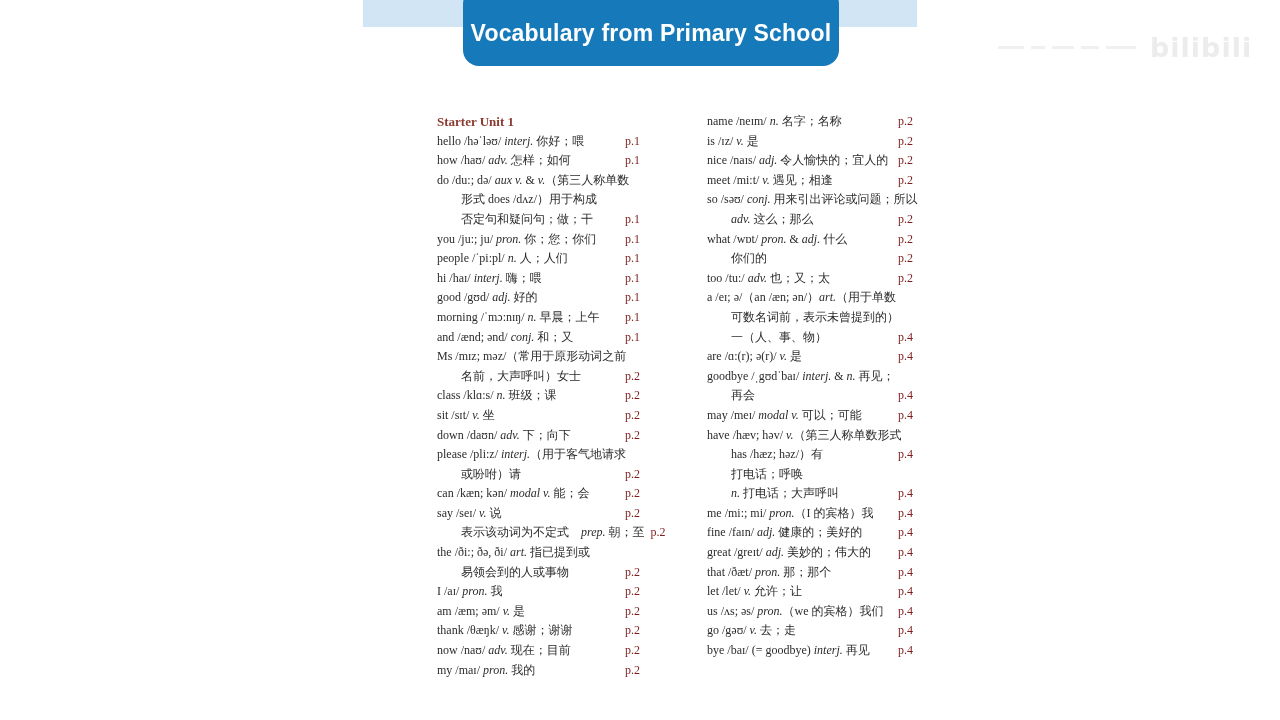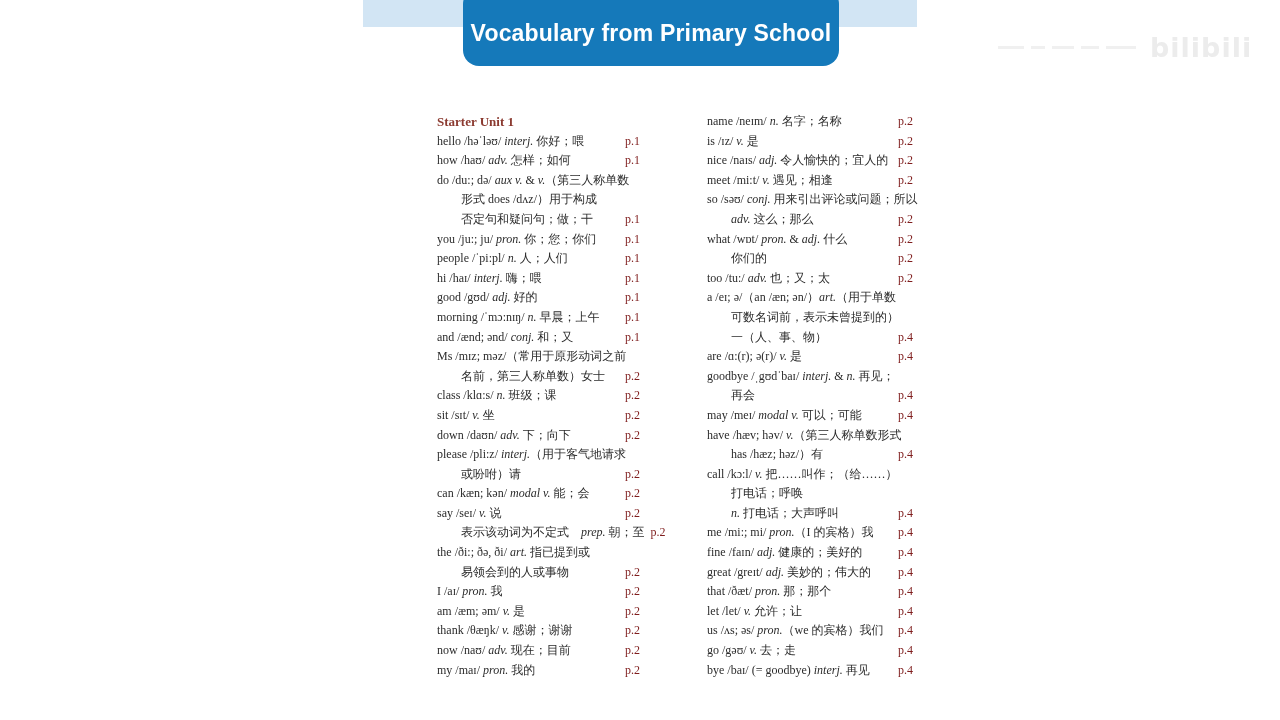--- a/index.html
+++ b/index.html
@@ -121,21 +121,21 @@
     </div>
     <div class="vrow">
       <span class="vtext">and /ænd; ənd/ <i>conj.</i> 和；又</span>
       <span class="vpage">p.1</span>
     </div>
     <div class="vrow">
       <span class="vtext">Ms /mɪz; məz/（常用于原形动词之前</span>
       <span class="vpage"></span>
     </div>
     <div class="vrow indent">
-      <span class="vtext">名前，第三人称单数）女士</span>
+      <span class="vtext">名前，大声呼叫）女士</span>
       <span class="vpage">p.2</span>
     </div>
     <div class="vrow">
       <span class="vtext">class /klɑ:s/ <i>n.</i> 班级；课</span>
       <span class="vpage">p.2</span>
     </div>
     <div class="vrow">
       <span class="vtext">sit /sɪt/ <i>v.</i> 坐</span>
       <span class="vpage">p.2</span>
     </div>
@@ -258,24 +258,20 @@
       <span class="vpage">p.4</span>
     </div>
     <div class="vrow">
       <span class="vtext">have /hæv; həv/ <i>v.</i>（第三人称单数形式</span>
       <span class="vpage"></span>
     </div>
     <div class="vrow indent">
       <span class="vtext">has /hæz; həz/）有</span>
       <span class="vpage">p.4</span>
     </div>
-    <div class="vrow">
-      <span class="vtext">call /kɔ:l/ <i>v.</i> 把……叫作；（给……）</span>
-      <span class="vpage"></span>
-    </div>
     <div class="vrow indent">
       <span class="vtext">打电话；呼唤</span>
       <span class="vpage"></span>
     </div>
     <div class="vrow indent">
       <span class="vtext"><i>n.</i> 打电话；大声呼叫</span>
       <span class="vpage">p.4</span>
     </div>
     <div class="vrow">
       <span class="vtext">me /mi:; mi/ <i>pron.</i>（I 的宾格）我</span>

